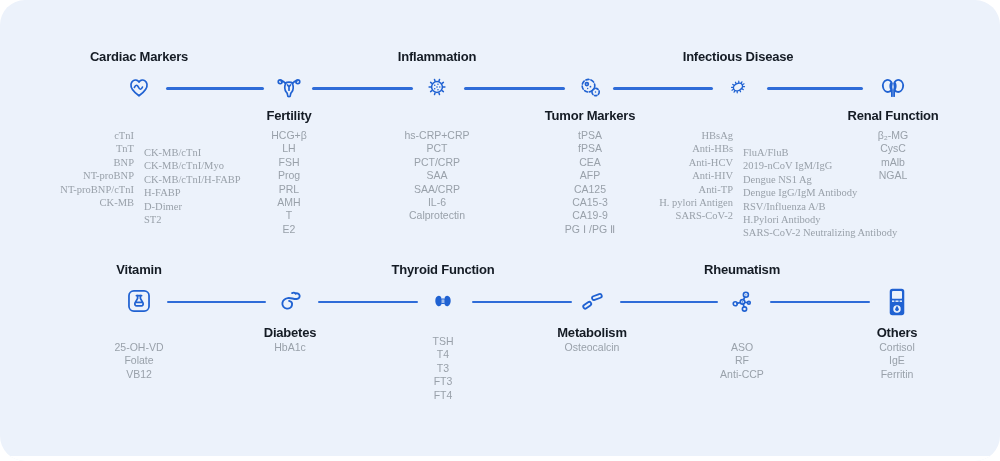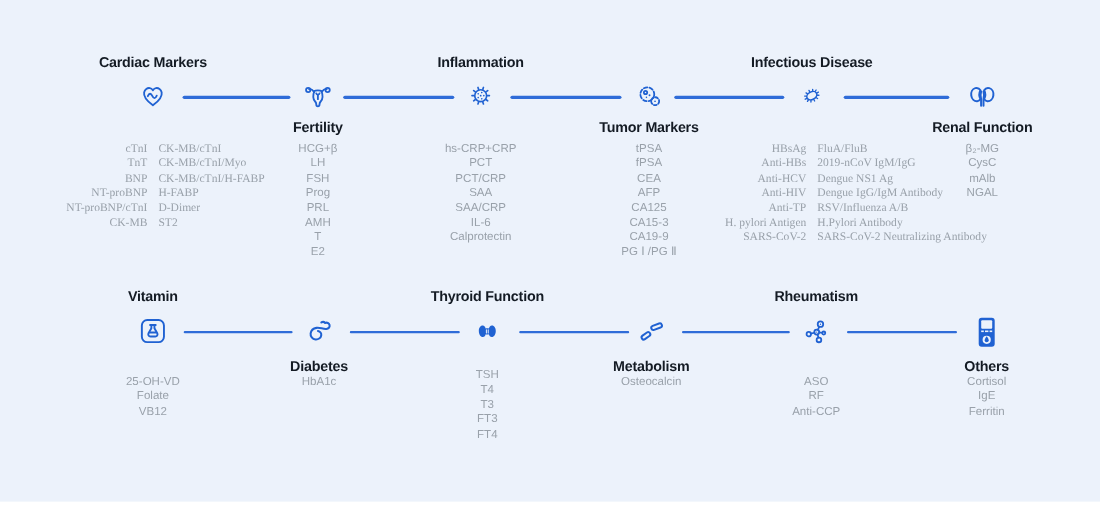--- a/index.html
+++ b/index.html
@@ -1,19 +1,20 @@
 <!DOCTYPE html>
 <html style="--bg: #ecf2fb; --accent: #2062d2; --line: #2f6cd8; --heading: #141b24; --muted: #99a1aa; --strip: #ffffff;"><head>
 <meta charset="utf-8">
 <style>
   html,body{margin:0;padding:0;background:#fff;}
   .canvas{
     position:relative;width:1000px;height:461px;overflow:hidden;
     background:var(--bg,#ecf2fb);
     font-family:"Liberation Sans", sans-serif;
+    border-radius:25px;
   }
   .group{position:absolute;top:0;height:100%;width:0;}
   .hd{
     position:absolute;transform:translateX(-50%);white-space:nowrap;
     font-size:13px;font-weight:700;letter-spacing:-0.2px;line-height:14px;
     color:var(--heading,#141b24);
   }
   .row1 .hd.above{top:50px}
   .row1 .hd.below{top:109px}
   .row2 .hd.above{top:263px}
@@ -26,21 +27,21 @@
   .row1 .list,.row1 .cols{top:129px}
   .row2 .list,.row2 .cols{top:341px}
   .row2 .list.hi{top:335px}
   .li{
     font-size:10.5px;line-height:13.4px;white-space:nowrap;
     color:var(--muted,#99a1aa);
   }
   .cols{width:0;}
   .col{position:absolute;top:0;font-family:Liberation Serif, serif;}
   .col-a{right:5px;text-align:right;}
-  .col-b{left:5px;text-align:left;}
+  .col-b{left:5px;text-align:left;margin-top:17px;}
   .line{
     position:absolute;height:2.5px;border-radius:2px;
     background:var(--line,#2f6cd8);
   }
   .row1-line{top:87.4px}
   .row2-line{top:300.8px}
   .bottom-strip{position:absolute;left:0;right:0;bottom:0;height:5px;background:var(--strip,#ffffff);}
   svg{display:block}
 </style>
 </head>

